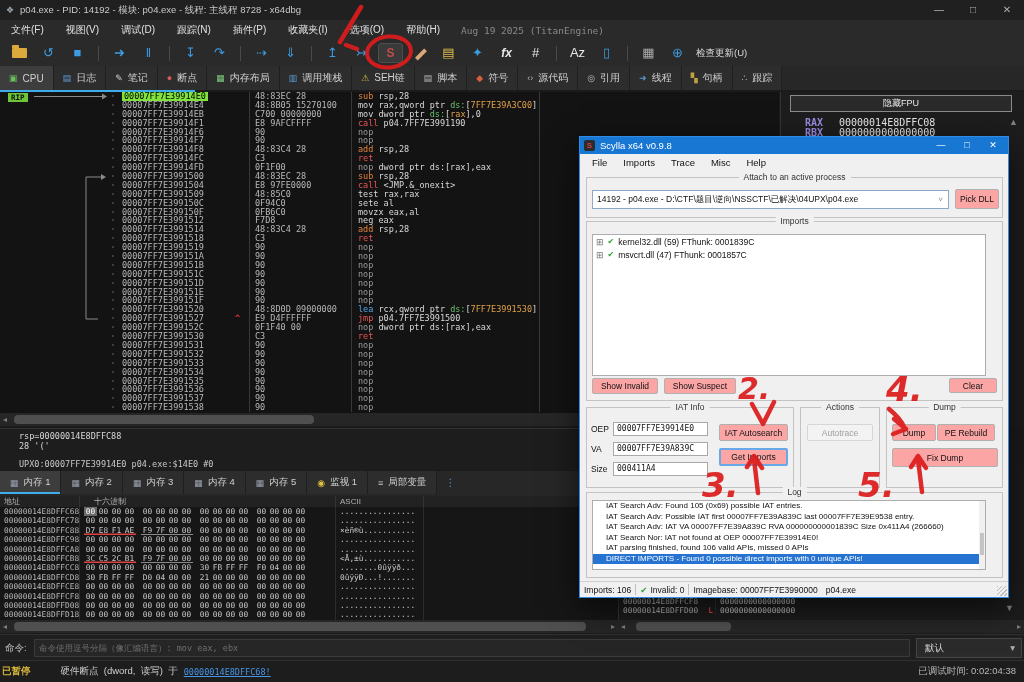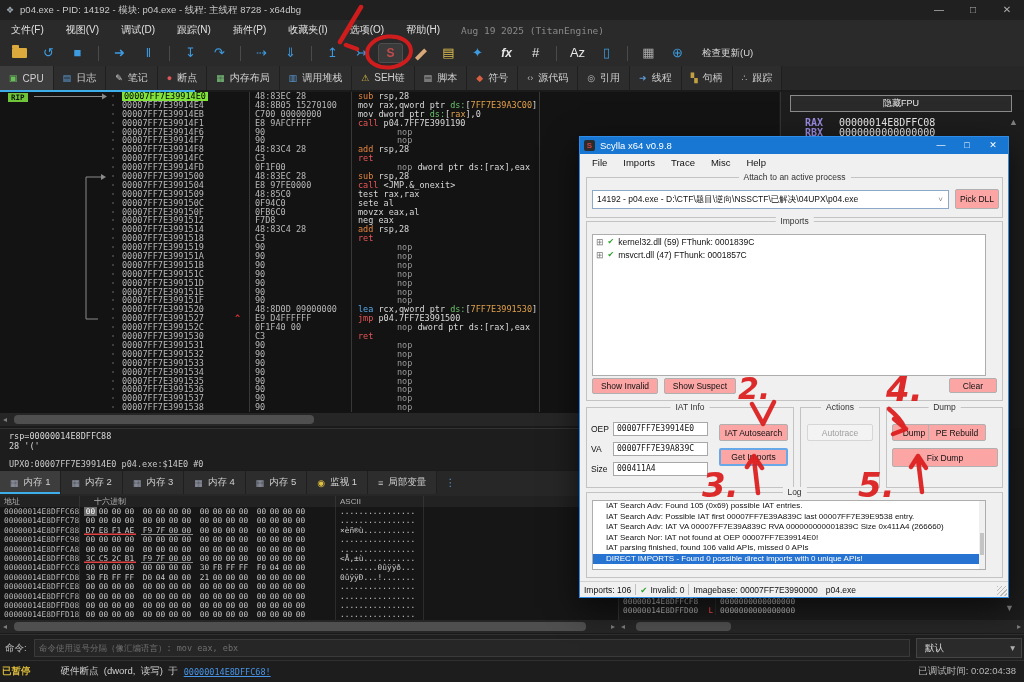--- a/index.html
+++ b/index.html
@@ -24,41 +24,41 @@
     display:flex; align-items:center; padding-left:5px; }
   .tool { width:29px; text-align:center; font-size:13px; line-height:22px; }
   .tool.it { font-style:italic; font-weight:bold; font-size:12px; }
   .tsep { width:1px; height:15px; background:#4a4a4a; margin:0 6px; }
   .tool-box { width:25px; height:20px; background:#3a3a3a; border:1px solid #4d4d4d; border-radius:3px;
     text-align:center; line-height:18px; font-weight:bold; font-size:12px; margin:0 2px; }
   .folder { width:15px; height:10px; background:#dca93c; border-radius:1px; position:relative; margin:0 7px; }
   .folder:before { content:""; position:absolute; left:0; top:-3px; width:7px; height:3px;
     background:#dca93c; border-radius:1px 1px 0 0; }
   .rot { display:inline-block; transform:rotate(-45deg); }
-  #toolbar .upd-label { font-size:9.5px; color:#d8d8d8; margin-left:10px; }
+  #toolbar .upd-label { font-size:9.5px; color:#d8d8d8; margin-left:4px; }
 
   #tabbar { left:0; top:66px; width:1024px; height:24px; background:#272727; display:flex; }
   .tab { display:flex; align-items:center; gap:5px; padding:0 9px; font-size:10px; color:#d0d0d0;
     background:#2d2d2d; border-right:1px solid #1f1f1f; height:24px; }
   .tab.sel { background:#3d3d3d; }
   .tab .tic { font-size:9px; }
   #cpu-underline { left:0; top:90px; width:195px; height:2px; background:#3daee9; }
 
   
   #disasm { left:0; top:92px; width:779px; height:321px; background:#131313; overflow:hidden; }
   .drow { display:flex; height:8.9px; line-height:8.9px; font-size:8.5px;
     font-family:"DejaVu Sans Mono",monospace; white-space:pre; }
   .drow .gut { width:122px; position:relative; }
   .drow .gut i { position:absolute; right:8px; top:3px; width:2px; height:2px; background:#4d4d4d; border-radius:50%; }
   .drow .a { width:128px; color:#b8b8b8; border-right:1px solid #383838; }
   .drow .a .chip { background:#82e23c; color:#000; padding:0 2px; }
   .drow .b { width:102px; color:#b8b8b8; padding-left:5px; border-right:1px solid #383838; position:relative; }
   .drow .b .mark { position:absolute; left:-15px; top:0; color:#e03030; font-weight:bold; }
   .drow .t { padding-left:6px; width:188px; border-right:1px solid #383838; color:#d8d8d8; }
-  .k-o { color:#e0823c; } .k-r { color:#e85555; } .k-n { color:#9a9a9a;margin-left:39px; }
+  .k-o { color:#e0823c; } .k-r { color:#e85555; } .k-n { color:#9a9a9a; }
   .k-b { color:#56a8e8; } .k-d { color:#d8d8d8; }
   .ds { color:#6abf6a; } .br { color:#e0a04a; }
   .lr { color:#e85555; } .ln { color:#9a9a9a; }
   #rip-chip { left:8px; top:93px; background:#6fc43a; color:#08100a; font-weight:bold;
     font-size:7.5px; padding:0 3px; line-height:9px; z-index:3; }
   #dis-hscroll { left:0; top:413px; width:779px; height:13px; background:#262626; }
   .sb-thumb { position:absolute; background:#4f4f4f; border-radius:4px; }
   .sb-ar { position:absolute; color:#7d7d7d; font-size:8px; line-height:13px; }
 
   
@@ -66,21 +66,21 @@
   #hide-fpu { position:absolute; left:9px; top:3px; width:222px; height:17px; border:1px solid #8a8a8a;
     background:#2a2a2a; color:#e8e8e8; font-size:9px; text-align:center; line-height:15px; }
   .regrow { position:absolute; left:24px; font-size:10px; font-family:"DejaVu Sans Mono",monospace; }
   .regrow .rn { color:#9b8ae0; font-weight:bold; display:inline-block; width:34px; }
   .regrow .rv { color:#e8e8e8; }
   #reg-up { position:absolute; right:6px; top:25px; color:#808080; font-size:9px; }
 
   
   #infopane { left:0; top:428px; width:779px; height:42px; background:#1d1d1d; border-top:1px solid #333;
     font-family:"DejaVu Sans Mono",monospace; font-size:8.5px; color:#d8d8d8; }
-  #infopane div { padding-left:9px; line-height:9.5px; }
+  #infopane div { padding-left:19px; line-height:9.5px; }
   #infopane .l3 { margin-top:9px; color:#c8c8c8; }
 
   
   #dumptabs { left:0; top:471px; width:618px; height:25px; background:#272727; display:flex; }
   .dtab { display:flex; align-items:center; gap:5px; padding:0 10px; font-size:9.5px; color:#d0d0d0;
     background:#2d2d2d; border-right:1px solid #1f1f1f; height:23px; position:relative; }
   .dtab.sel { background:#3d3d3d; }
   .dtab.sel:after { content:""; position:absolute; left:0; bottom:0; width:100%; height:2px; background:#3daee9; }
   #dumptab-extra { margin-left:8px; color:#5b9bd5; font-size:10px; line-height:23px; }
 
@@ -765,21 +765,21 @@
 
   <div class="gbox" style="left:220px; top:270px; width:80px; height:81px">
     <span class="leg">Actions</span>
   </div>
   <div class="sbtn dis" style="left:227px; top:287px; width:66px; height:17px">Autotrace</div>
 
   <div class="gbox" style="left:306px; top:270px; width:117px; height:81px">
     <span class="leg">Dump</span>
   </div>
   <div class="sbtn" style="left:312px; top:287px; width:44px; height:17px">Dump</div>
-  <div class="sbtn" style="left:348px; top:287px; width:58px; height:17px">PE Rebuild</div>
+  <div class="sbtn" style="left:357px; top:287px; width:58px; height:17px">PE Rebuild</div>
   <div class="sbtn" style="left:312px; top:311px; width:106px; height:19px">Fix Dump</div>
 
   <div class="gbox" style="left:6px; top:355px; width:417px; height:86px">
     <span class="leg">Log</span>
   </div>
   <div id="sc-log">
     <div id="sc-log-lines">
         <div class="logline">IAT Search Adv: Found 105 (0x69) possible IAT entries.</div>
         <div class="logline">IAT Search Adv: Possible IAT first 00007FF7E39A839C last 00007FF7E39E9538 entry.</div>
         <div class="logline">IAT Search Adv: IAT VA 00007FF7E39A839C RVA 000000000001839C Size 0x411A4 (266660)</div>

